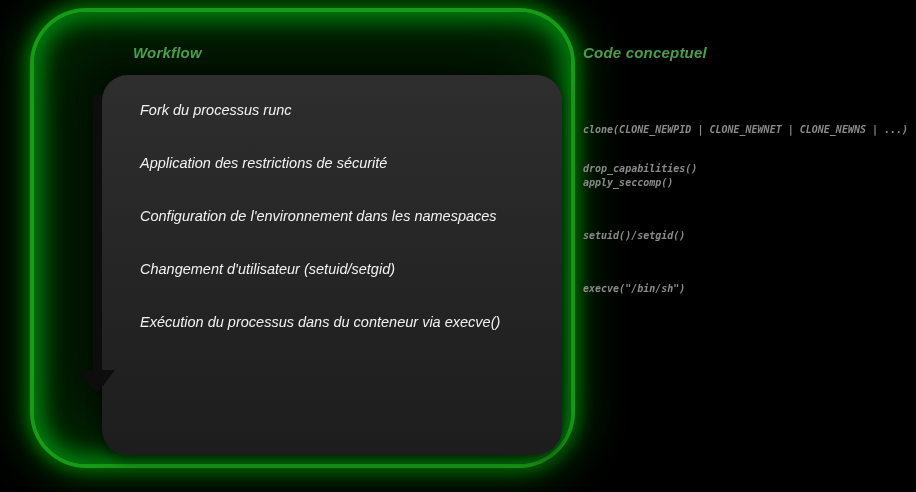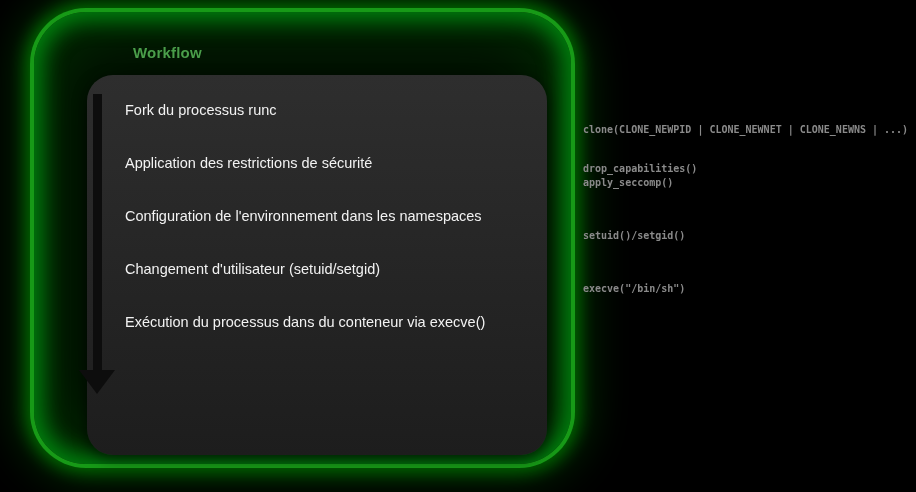--- a/index.html
+++ b/index.html
@@ -4,21 +4,21 @@
 <style>
   :root{
     --bg:#000000;
     --accent-green:#4a9e4a;
     --glow-green:#00c400;
     --code-gray:#8a8a8a;
     --panel-top:#2e2e2e;
     --panel-bottom:#1d1d1d;
     --arrow-black:#0d0d0d;
   }
-  *{margin:0;padding:0;box-sizing:border-box;}
+  *{margin:0;padding:0;box-sizing:border-box;font-style:italic;}
   html,body{width:916px;height:492px;overflow:hidden;}
   body{
     background:var(--bg);
     font-family:"Liberation Sans", sans-serif;
     position:relative;
   }
   .stage{position:absolute;inset:0;}
 
   
   .neon-box{
@@ -41,21 +41,21 @@
     font-size:15px;
     font-weight:700;
     letter-spacing:0.2px;
   }
   .title-workflow{left:133px; top:44px;}
   .title-code{left:583px; top:44px;}
 
   
   .steps-panel{
     position:absolute;
-    left:87px; top:75px;
+    left:102px; top:75px;
     width:460px; height:380px;
     border-radius:26px;
     background:linear-gradient(180deg, var(--panel-top) 0%, var(--panel-bottom) 100%);
     padding:8px 0 14px 0;
     box-shadow:0 4px 14px rgba(0,0,0,0.6);
   }
   .step-row{
     height:53px;
     display:flex;
     align-items:center;
@@ -111,20 +111,21 @@
 </style>
 </head>
 <body>
 
 <div class="stage">
 
   <div class="neon-box"></div>
 
   <div class="section-title title-workflow">Workflow</div>
 
+  <div class="section-title title-code">Code conceptuel</div>
 
   <div class="steps-panel">
     <div>
         <div class="step-row">Fork du processus runc</div>
         <div class="step-row">Application des restrictions de sécurité</div>
         <div class="step-row">Configuration de l'environnement dans les namespaces</div>
         <div class="step-row">Changement d'utilisateur (setuid/setgid)</div>
         <div class="step-row">Exécution du processus dans du conteneur via execve()</div>
       </div>
   </div>

